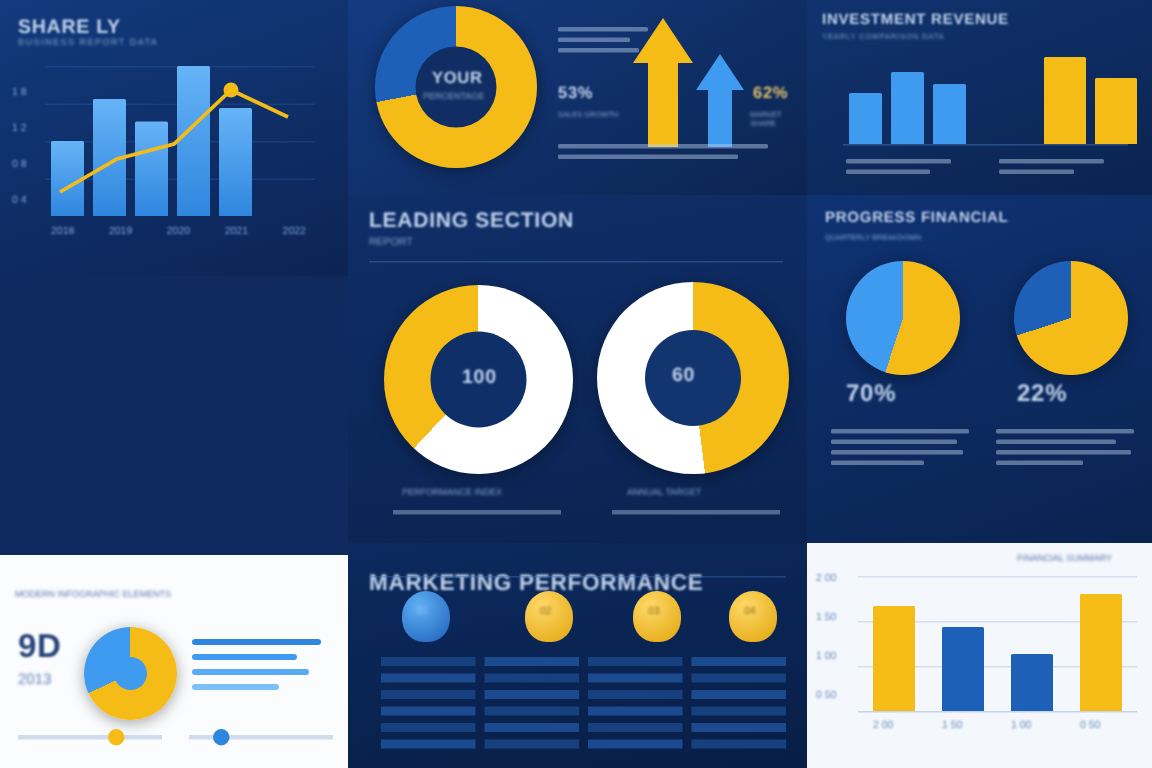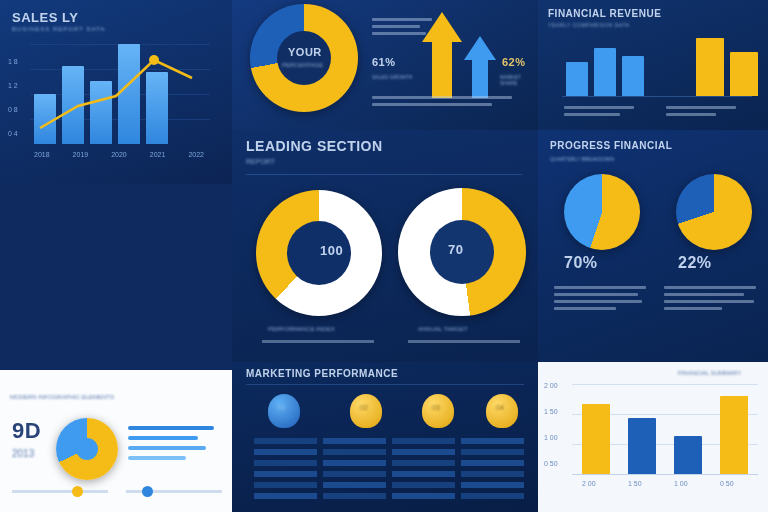--- a/index.html
+++ b/index.html
@@ -47,21 +47,21 @@
   .rowline{height:4px;border-radius:2px;}
 
   .glow{box-shadow:0 2px 10px rgba(0,0,0,.35);}
 </style>
 </head>
 <body>
 
 <div id="board">
 
   <div class="panel dark" style="left:0;top:0;width:232px;height:184px;background:linear-gradient(160deg,#123a7d,#0c2454);">
-    <div class="blur-title" style="position:absolute;left:12px;top:10px;font-size:13px;">SALES LY</div>
+    <div class="blur-title" style="position:absolute;left:12px;top:10px;font-size:13px;">SHARE LY</div>
     <div class="blur-sub" style="position:absolute;left:12px;top:26px;font-size:6px;letter-spacing:1px;">BUSINESS REPORT DATA</div>
 
     <div style="position:absolute;left:8px;top:58px;">
       <div class="axis-lab" style="height:24px;">1 8</div>
       <div class="axis-lab" style="height:24px;">1 2</div>
       <div class="axis-lab" style="height:24px;">0 8</div>
       <div class="axis-lab" style="height:24px;">0 4</div>
     </div>
 
     <div style="position:absolute;left:30px;top:44px;width:180px;height:100px;">
@@ -110,35 +110,35 @@
       <div class="tline" style="width:54px;"></div>
     </div>
 
     <svg style="position:absolute;left:190px;top:12px;" width="40" height="86">
       <polygon points="20,0 40,30 30,30 30,86 10,86 10,30 0,30" fill="#f5bc18"></polygon>
     </svg>
     <svg style="position:absolute;left:232px;top:36px;" width="32" height="62">
       <polygon points="16,0 32,24 24,24 24,62 8,62 8,24 0,24" fill="#3e9bf0"></polygon>
     </svg>
 
-    <div class="blur-title" style="position:absolute;left:140px;top:56px;font-size:11px;">61%</div>
+    <div class="blur-title" style="position:absolute;left:140px;top:56px;font-size:11px;">53%</div>
     <div class="blur-title" style="position:absolute;left:270px;top:56px;font-size:11px;color:#f5d16b;">62%</div>
     <div class="blur-sub" style="position:absolute;left:140px;top:74px;font-size:5px;">SALES GROWTH</div>
     <div class="blur-sub" style="position:absolute;left:268px;top:74px;font-size:5px;">MARKET SHARE</div>
 
     <div style="position:absolute;left:140px;top:92px;width:150px;">
       <div class="tline" style="width:140px;"></div>
       <div class="tline" style="width:120px;"></div>
     </div>
   </div>
 
   <div class="panel darker" style="left:538px;top:0;width:230px;height:130px;background:linear-gradient(160deg,#0f3272,#0a2committed);">
   </div>
   <div class="panel" style="left:538px;top:0;width:230px;height:130px;background:linear-gradient(160deg,#103togeth, #0a2450);background:linear-gradient(160deg,#10336f,#0a2450);">
-    <div class="blur-title" style="position:absolute;left:10px;top:8px;font-size:10px;">FINANCIAL REVENUE</div>
+    <div class="blur-title" style="position:absolute;left:10px;top:8px;font-size:10px;">INVESTMENT REVENUE</div>
     <div class="blur-sub" style="position:absolute;left:10px;top:22px;font-size:5px;letter-spacing:.6px;">YEARLY COMPARISON DATA</div>
 
     <div class="bars" style="left:28px;top:34px;height:62px;align-items:flex-end;">
       <div class="bar" style="width:22px;height:34px;background:#3e9bf0;"></div>
       <div class="bar" style="width:22px;height:48px;background:#3e9bf0;"></div>
       <div class="bar" style="width:22px;height:40px;background:#3e9bf0;"></div>
       <div class="bar" style="width:22px;height:0px;background:transparent;"></div>
       <div class="bar" style="width:28px;height:58px;background:#f5bc18;margin-left:18px;"></div>
       <div class="bar" style="width:28px;height:44px;background:#f5bc18;"></div>
     </div>
@@ -155,26 +155,26 @@
   </div>
 
   <div class="panel" style="left:232px;top:130px;width:306px;height:232px;background:linear-gradient(170deg,#0f2f69,#0a2busy);background:linear-gradient(170deg,#0f2f69,#0a2350);text-align:center;">
     <div class="blur-title" style="position:absolute;left:14px;top:8px;font-size:14px;">LEADING SECTION</div>
     <div class="blur-sub" style="position:absolute;left:14px;top:28px;font-size:7px;">REPORT</div>
     <div style="position:absolute;left:14px;top:44px;width:276px;height:1px;background:#3c6aad;opacity:.5;"></div>
 
     <div class="donut glow" style="left:24px;top:60px;width:126px;height:126px;background:conic-gradient(#ffffff 0 62%, #f5bc18 62% 100%);">
       <div class="hole" style="left:31px;top:31px;width:64px;height:64px;background:#0f2f69;"></div>
     </div>
-    <div class="blur-title" style="position:absolute;left:88px;top:113px;font-size:13px;">100</div>
+    <div class="blur-title" style="position:absolute;left:76px;top:113px;font-size:13px;">100</div>
 
     <div class="donut glow" style="left:166px;top:58px;width:128px;height:128px;background:conic-gradient(#f5bc18 0 48%, #ffffff 48% 100%);">
       <div class="hole" style="left:32px;top:32px;width:64px;height:64px;background:#123madness;background:#12346f;"></div>
     </div>
-    <div class="blur-title" style="position:absolute;left:216px;top:112px;font-size:13px;">70</div>
+    <div class="blur-title" style="position:absolute;left:216px;top:112px;font-size:13px;">60</div>
 
     <div class="blur-sub" style="position:absolute;left:36px;top:196px;font-size:6px;">PERFORMANCE INDEX</div>
     <div class="blur-sub" style="position:absolute;left:186px;top:196px;font-size:6px;">ANNUAL TARGET</div>
     <div style="position:absolute;left:30px;top:210px;width:112px;height:3px;background:#bcd3ee;opacity:.4;"></div>
     <div style="position:absolute;left:176px;top:210px;width:112px;height:3px;background:#bcd3ee;opacity:.4;"></div>
   </div>
 
 
   <div class="panel" style="left:538px;top:130px;width:230px;height:232px;background:linear-gradient(160deg,#0f3273,#0a2451);">
     <div class="blur-title" style="position:absolute;left:12px;top:10px;font-size:10px;">PROGRESS FINANCIAL</div>
@@ -219,21 +219,21 @@
 
     <div style="position:absolute;left:12px;top:120px;width:96px;height:3px;background:#cfdcee;">
       <div style="position:absolute;left:60px;top:-4px;width:11px;height:11px;border-radius:50%;background:#f5bc18;"></div>
     </div>
     <div style="position:absolute;left:126px;top:120px;width:96px;height:3px;background:#cfdcee;">
       <div style="position:absolute;left:16px;top:-4px;width:11px;height:11px;border-radius:50%;background:#2f86de;"></div>
     </div>
   </div>
 
   <div class="panel" style="left:232px;top:362px;width:306px;height:150px;background:linear-gradient(170deg,#0c2a5f,#081e46);">
-    <div class="blur-title" style="position:absolute;left:14px;top:6px;font-size:10px;">MARKETING PERFORMANCE</div>
+    <div class="blur-title" style="position:absolute;left:14px;top:18px;font-size:15px;">MARKETING PERFORMANCE</div>
     <div style="position:absolute;left:14px;top:22px;width:278px;height:1px;background:#3c6aad;opacity:.45;"></div>
 
     <div style="position:absolute;left:36px;top:32px;width:32px;height:34px;border-radius:50% 50% 45% 45%;background:radial-gradient(circle at 35% 30%,#5fb0f5,#1e5fb8);"></div>
     <div class="blur-sub" style="position:absolute;left:46px;top:42px;font-size:7px;">01</div>
 
     <div style="position:absolute;left:118px;top:32px;width:32px;height:34px;border-radius:50% 50% 45% 45%;background:radial-gradient(circle at 35% 30%,#ffd968,#e0a40b);"></div>
     <div class="blur-sub" style="position:absolute;left:128px;top:42px;font-size:7px;color:#6a4a00;">02</div>
 
     <div style="position:absolute;left:190px;top:32px;width:32px;height:34px;border-radius:50% 50% 45% 45%;background:radial-gradient(circle at 35% 30%,#ffd968,#e0a40b);"></div>
     <div class="blur-sub" style="position:absolute;left:200px;top:42px;font-size:7px;color:#6a4a00;">03</div>

